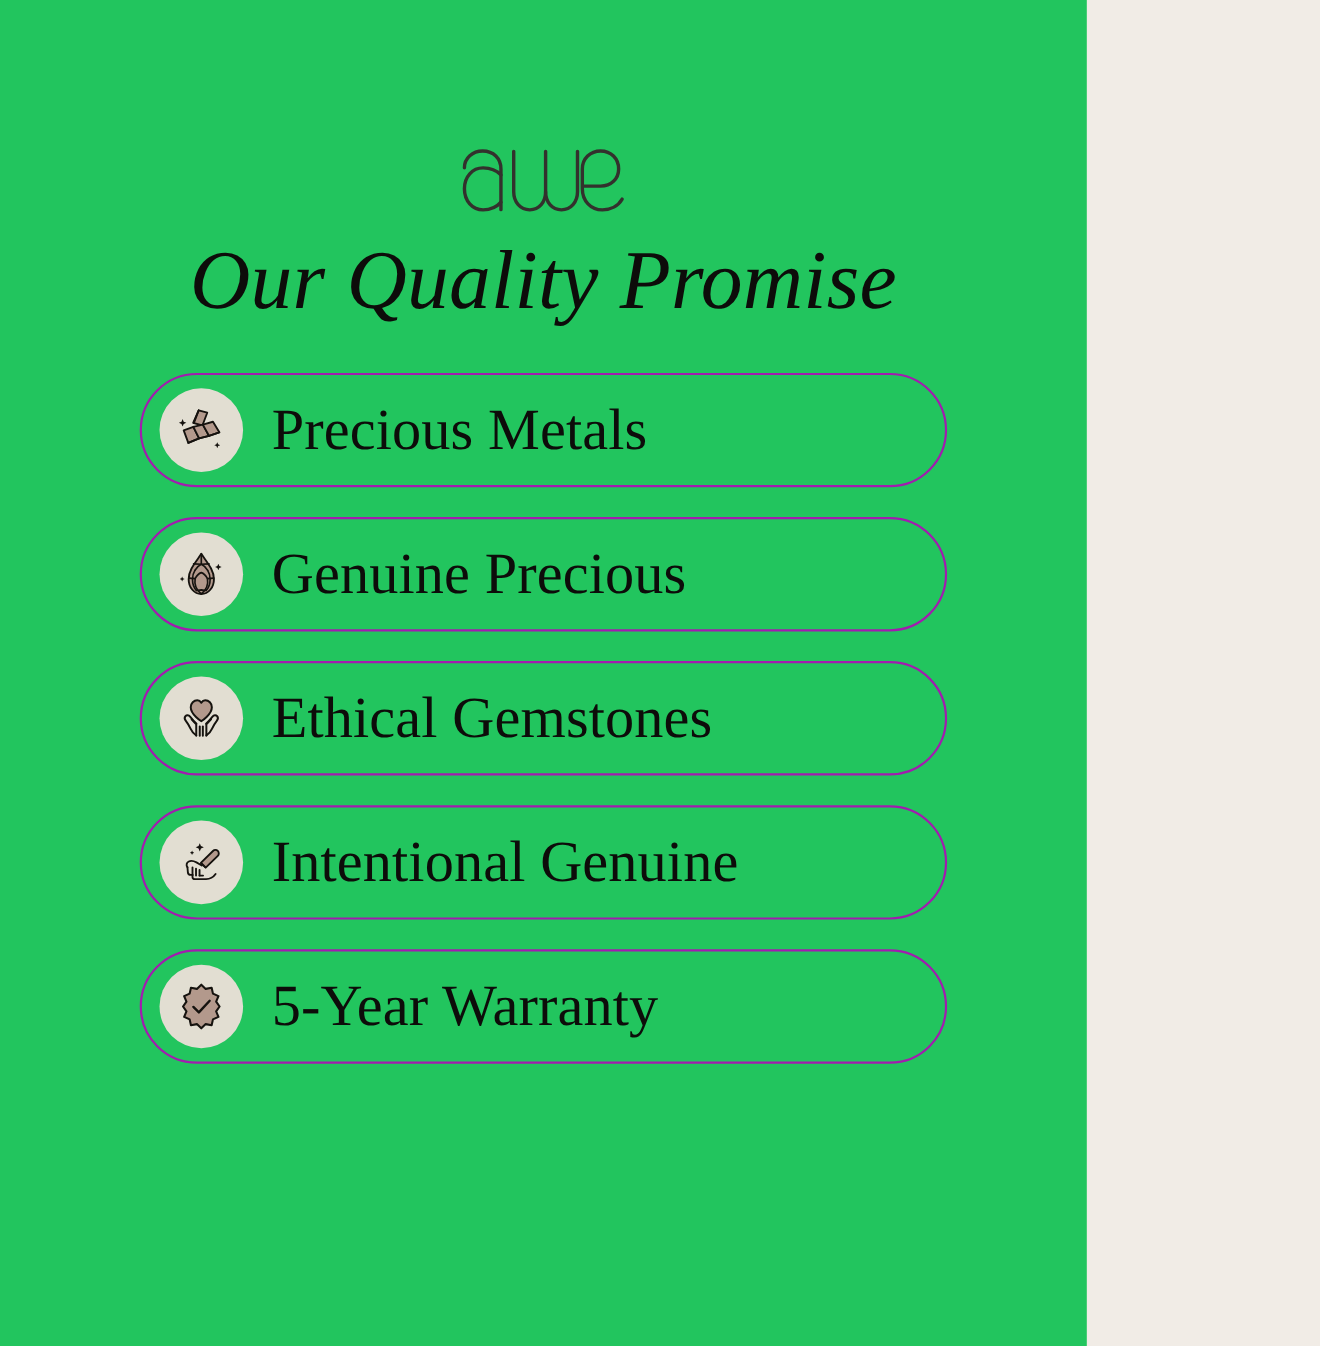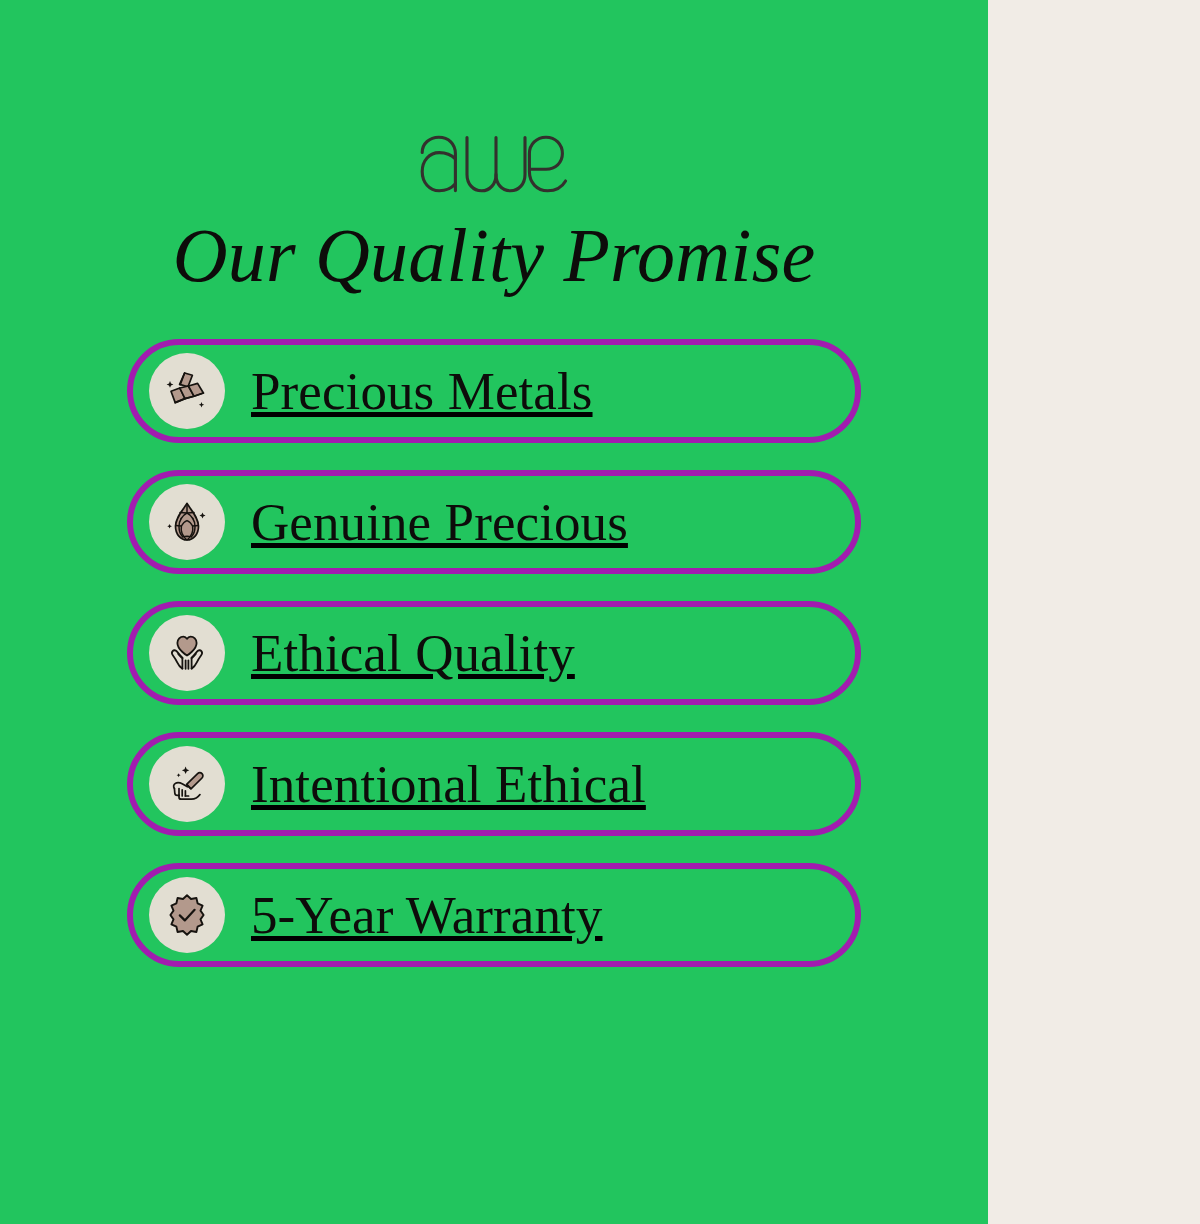--- a/index.html
+++ b/index.html
@@ -52,27 +52,26 @@
     width: 734px;
     display: flex;
     flex-direction: column;
     gap: 27px;
   }
 
   .promise-item {
     position: relative;
     height: 104px;
     box-sizing: border-box;
-    border: 6px solid #a21caf;
+    border: 2px solid #a21caf;
     border-radius: 56px;
     background: transparent;
     display: flex;
     align-items: center;
     padding-left: 16px;
-    text-decoration: underline;
   }
 
   .icon-badge {
     flex: 0 0 auto;
     width: 76px;
     height: 76px;
     border-radius: 50%;
     background: #e2ded2;
     display: flex;
     align-items: center;
@@ -184,21 +183,21 @@
 
             <path d="M30.4 31.0 C32.4 29.0, 34.4 26.6, 36.2 24.4 C37.4 22.9, 39.4 22.9, 40.4 24.1 C41.4 25.3, 41.2 26.9, 40.2 28.2 C38.4 30.6, 37.0 32.8, 35.8 35.4 C34.6 38.0, 33.0 40.2, 30.6 41.6"></path>
             <path d="M30.6 41.6 L30.6 32.6"></path>
             <path d="M34.8 27.0 C33.4 28.6, 32.0 30.0, 30.6 31.4"></path>
 
             <path d="M24.6 41.8 L24.6 33.4"></path>
             <path d="M27.4 41.8 L27.4 33.4"></path>
           </g>
         </svg>
       </span>
-      <span class="promise-label">Ethical Quality</span>
+      <span class="promise-label">Ethical Gemstones</span>
     </div>
 
     <div class="promise-item">
       <span class="icon-badge">
         <svg viewBox="0 0 52 52">
 
           <path d="M25.6 26.4 L36.6 15.6 C37.8 14.4, 39.8 14.4, 41.0 15.6 C42.2 16.8, 42.2 18.8, 41.0 20.0 L30.0 30.8 Z" fill="#b3998c" stroke="#16130f" stroke-width="1.7" stroke-linejoin="round"></path>
           <path d="M25.6 26.4 L30.0 30.8" fill="none" stroke="#16130f" stroke-width="1.7" stroke-linejoin="round"></path>
           <g fill="none" stroke="#16130f" stroke-width="1.7" stroke-linecap="round" stroke-linejoin="round">
 
@@ -209,21 +208,21 @@
             <path d="M24.4 32.8 L24.4 38.0"></path>
             <path d="M18.0 37.4 L18.0 39.2 C18.0 40.4, 19.0 41.2, 20.2 41.2 L30.4 41.2 C34.0 41.2, 37.0 39.4, 39.0 36.6"></path>
             <path d="M24.4 38.0 L27.6 38.0"></path>
           </g>
           <g fill="#16130f">
             <path d="M24.6 8.6 l1.1 2.6 l2.6 1.1 l-2.6 1.1 l-1.1 2.6 l-1.1 -2.6 l-2.6 -1.1 l2.6 -1.1 Z"></path>
             <path d="M17.6 15.2 l0.6 1.4 l1.4 0.6 l-1.4 0.6 l-0.6 1.4 l-0.6 -1.4 l-1.4 -0.6 l1.4 -0.6 Z"></path>
           </g>
         </svg>
       </span>
-      <span class="promise-label">Intentional Ethical</span>
+      <span class="promise-label">Intentional Genuine</span>
     </div>
 
     <div class="promise-item">
       <span class="icon-badge">
         <svg viewBox="0 0 52 52">
           <path d="M26 6.2 L30.0 10.0 L35.4 9.0 L36.6 14.3 L41.6 16.6 L39.5 21.6 L42.6 26.0 L39.5 30.4 L41.6 35.4 L36.6 37.7 L35.4 43.0 L30.0 42.0 L26 45.8 L22.0 42.0 L16.6 43.0 L15.4 37.7 L10.4 35.4 L12.5 30.4 L9.4 26.0 L12.5 21.6 L10.4 16.6 L15.4 14.3 L16.6 9.0 L22.0 10.0 Z" fill="#b3998c" stroke="#16130f" stroke-width="1.9" stroke-linejoin="round"></path>
           <path d="M18.8 26.4 L23.8 31.4 L33.6 20.8" fill="none" stroke="#16130f" stroke-width="2.2" stroke-linecap="round" stroke-linejoin="round"></path>
         </svg>
       </span>
       <span class="promise-label">5-Year Warranty</span>

